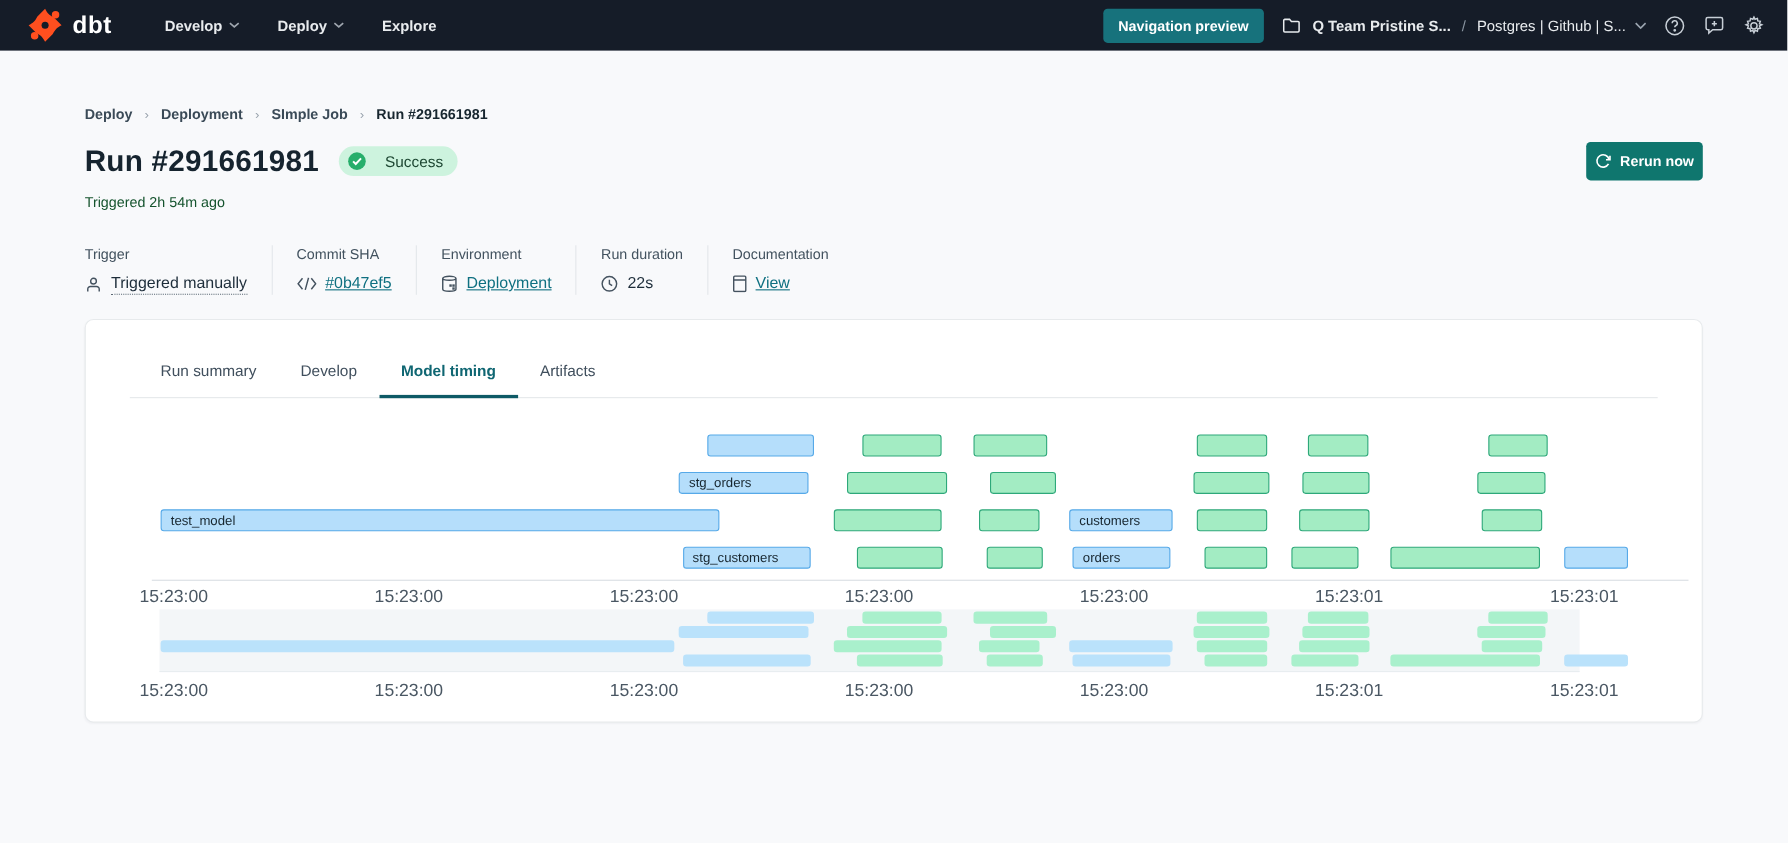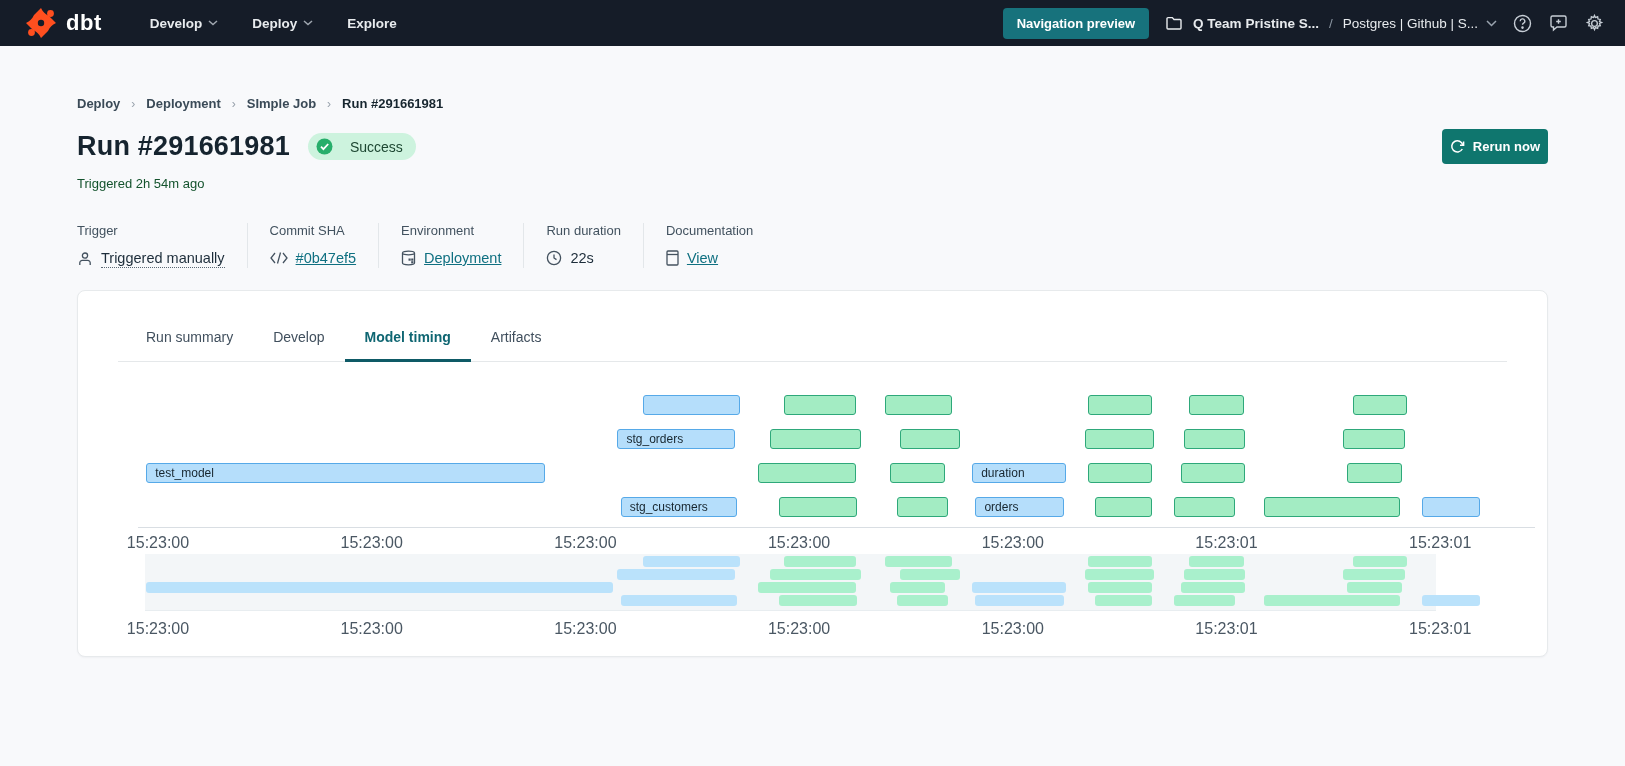--- a/index.html
+++ b/index.html
@@ -246,27 +246,27 @@
           <div class="bar green" style="left: 1051.1px; width: 54.4935px; top: 20px;"></div>
           <div class="bar green" style="left: 1214.58px; width: 54.4935px; top: 20px;"></div>
           <div class="bar blue" style="left: 479.455px; width: 117.535px; top: 54px;">
             <span>stg_orders</span>
           </div>
           <div class="bar green" style="left: 632.25px; width: 90.8225px; top: 54px;"></div>
           <div class="bar green" style="left: 761.539px; width: 60.9045px; top: 54px;"></div>
           <div class="bar green" style="left: 947.458px; width: 68.384px; top: 54px;"></div>
           <div class="bar green" style="left: 1045.76px; width: 60.9045px; top: 54px;"></div>
           <div class="bar green" style="left: 1204.97px; width: 61.973px; top: 54px;"></div>
-          <div class="bar blue" style="left: 8.2465px; width: 399px; top: 88px;">
+          <div class="bar blue" style="left: 8.2465px; width: 508px; top: 88px;">
             <span>test_model</span>
           </div>
           <div class="bar green" style="left: 620.497px; width: 97.2335px; top: 88px;"></div>
           <div class="bar green" style="left: 751.923px; width: 55.562px; top: 88px;"></div>
           <div class="bar blue" style="left: 834.197px; width: 94.028px; top: 88px;">
-            <span>duration</span>
+            <span>customers</span>
           </div>
           <div class="bar green" style="left: 949.595px; width: 64.11px; top: 88px;"></div>
           <div class="bar green" style="left: 1042.55px; width: 64.11px; top: 88px;"></div>
           <div class="bar green" style="left: 1209.24px; width: 54.4935px; top: 88px;"></div>
           <div class="bar blue" style="left: 482.661px; width: 116.466px; top: 122px;">
             <span>stg_customers</span>
           </div>
           <div class="bar green" style="left: 640.798px; width: 78.0005px; top: 122px;"></div>
           <div class="bar green" style="left: 759.402px; width: 50.2195px; top: 122px;"></div>
           <div class="bar blue" style="left: 837.403px; width: 88.6855px; top: 122px;">

